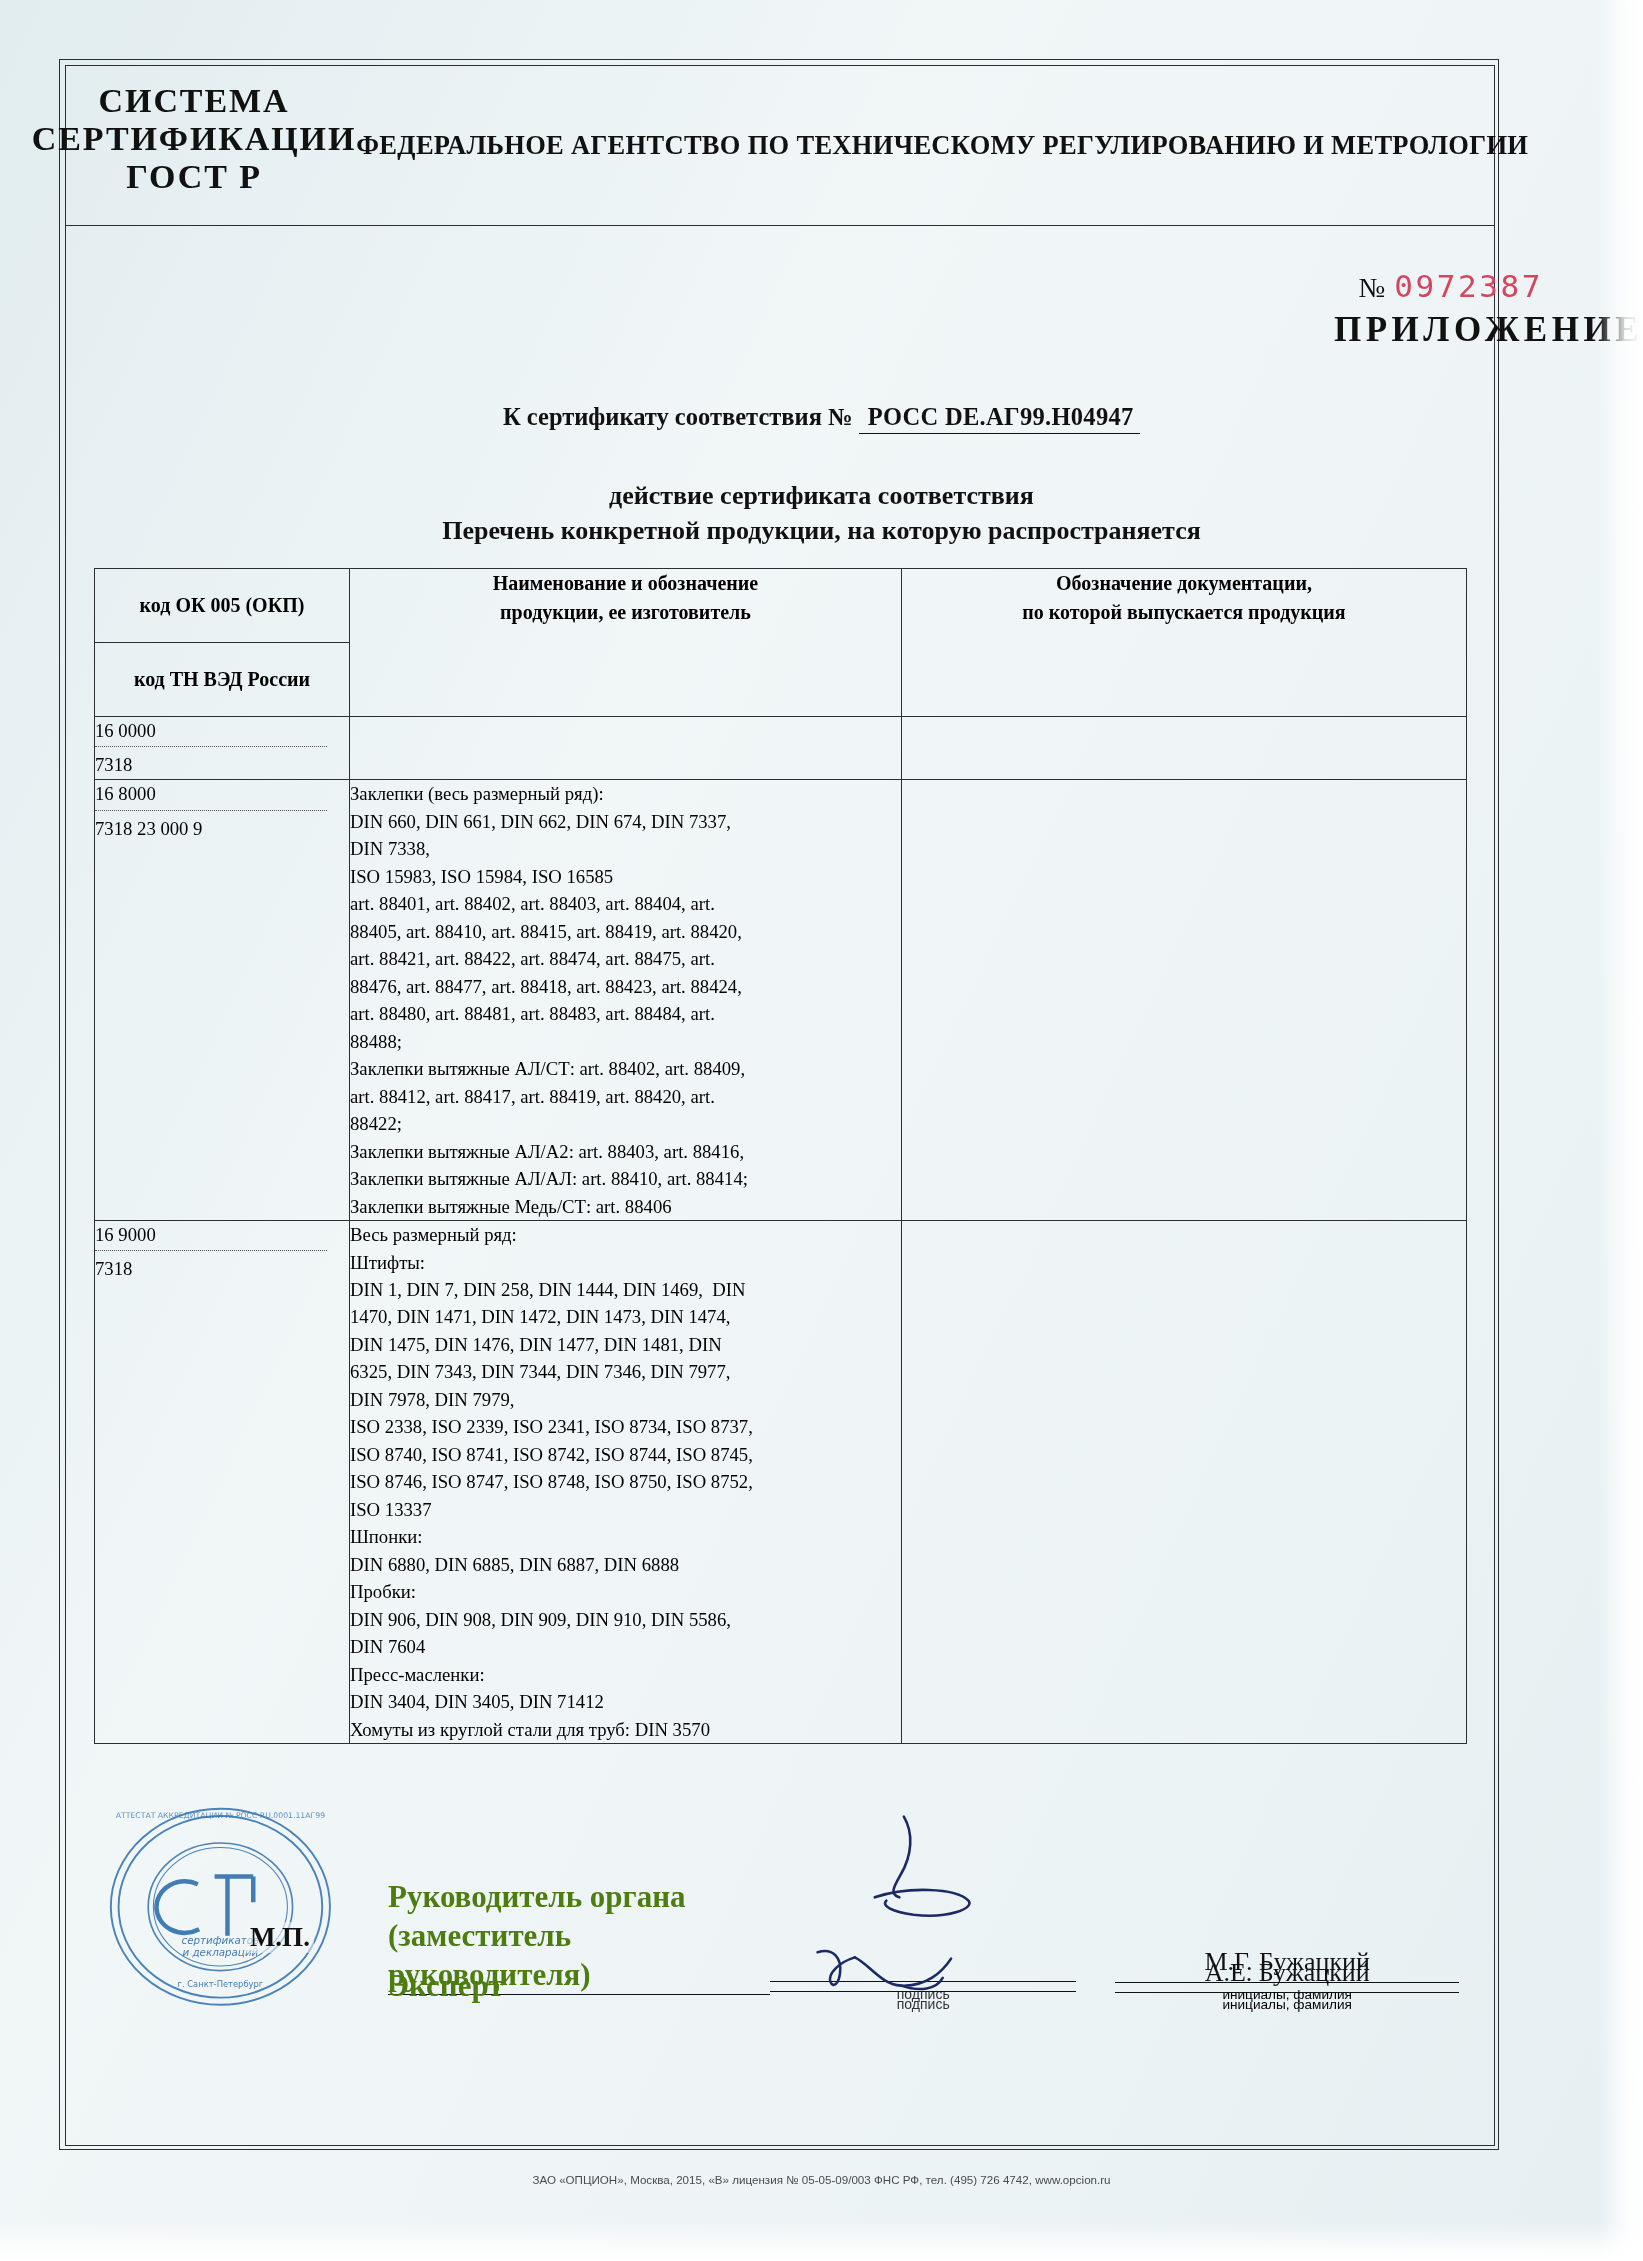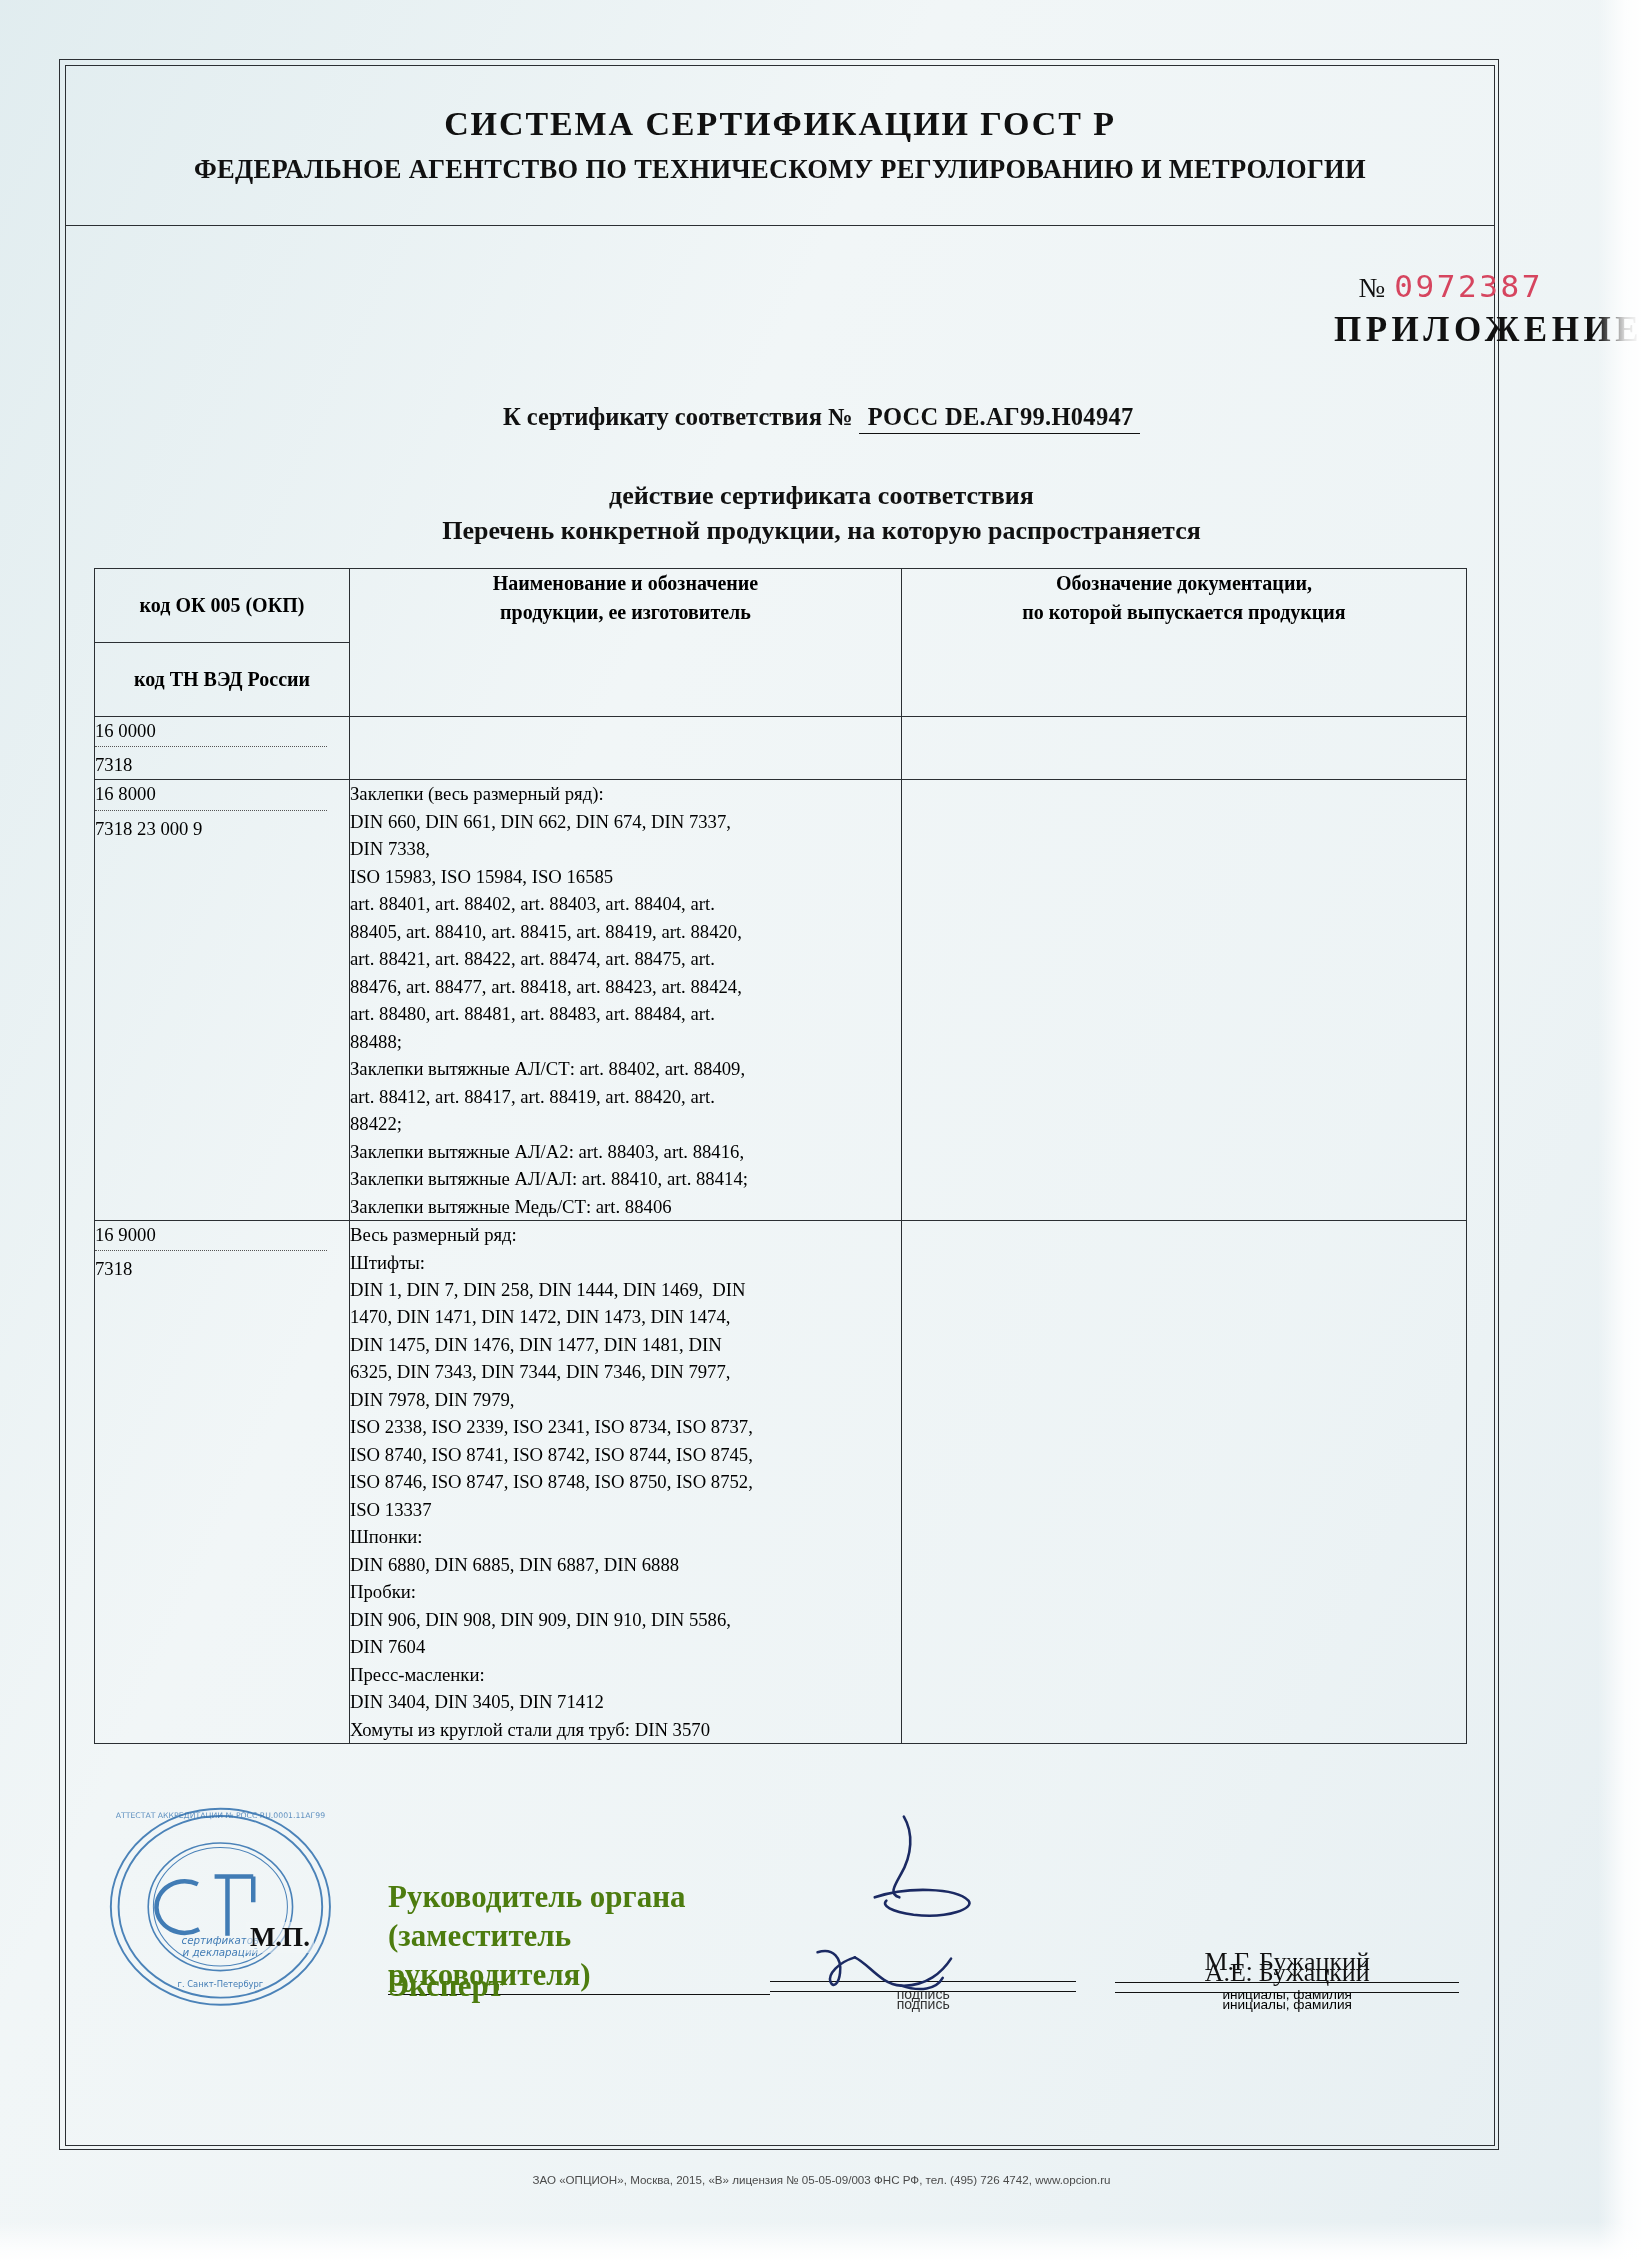--- a/index.html
+++ b/index.html
@@ -59,21 +59,20 @@
   
   .header-band {
     position: absolute;
     left: 65px;
     top: 65px;
     width: 1430px;
     height: 161px;
     box-sizing: border-box;
     border-bottom: 1.3px solid #2b2f33;
     display: flex;
-    flex-direction: column;
     justify-content: center;
     align-items: center;
   }
   .title-main {
     font-size: 34px;
     font-weight: bold;
     letter-spacing: 1.9px;
     color: #111;
     text-align: center;
     margin-bottom: 11.6px;

